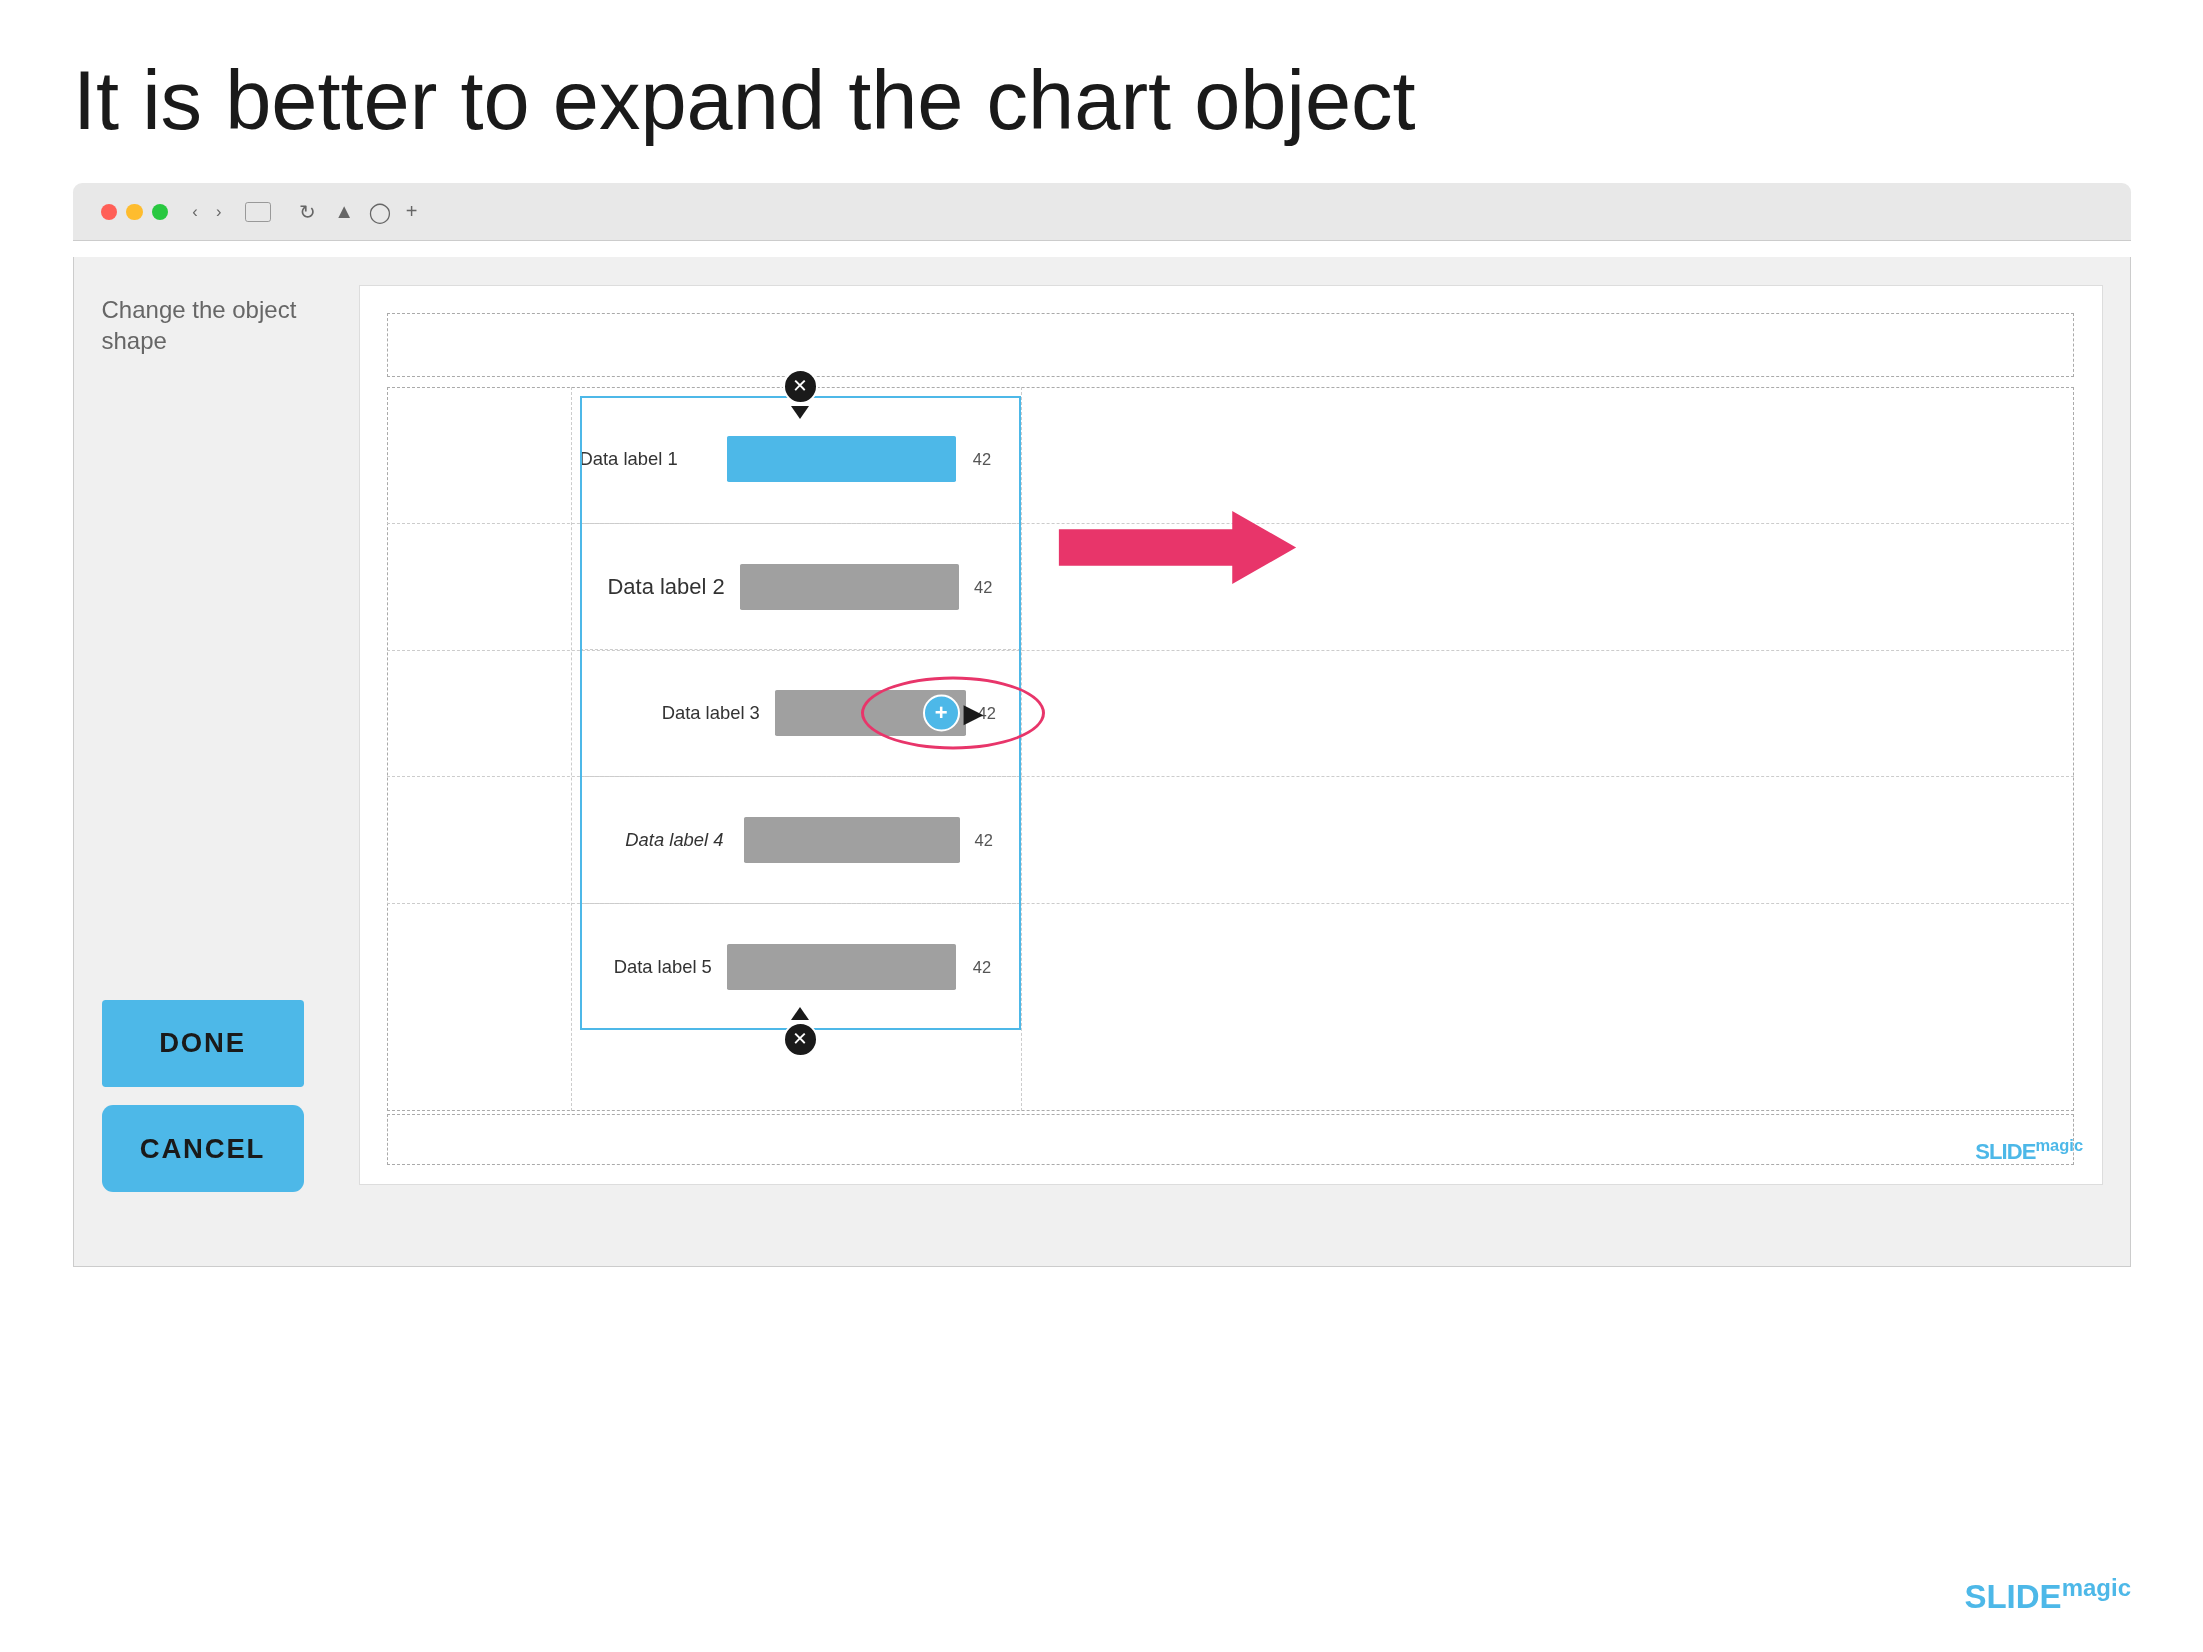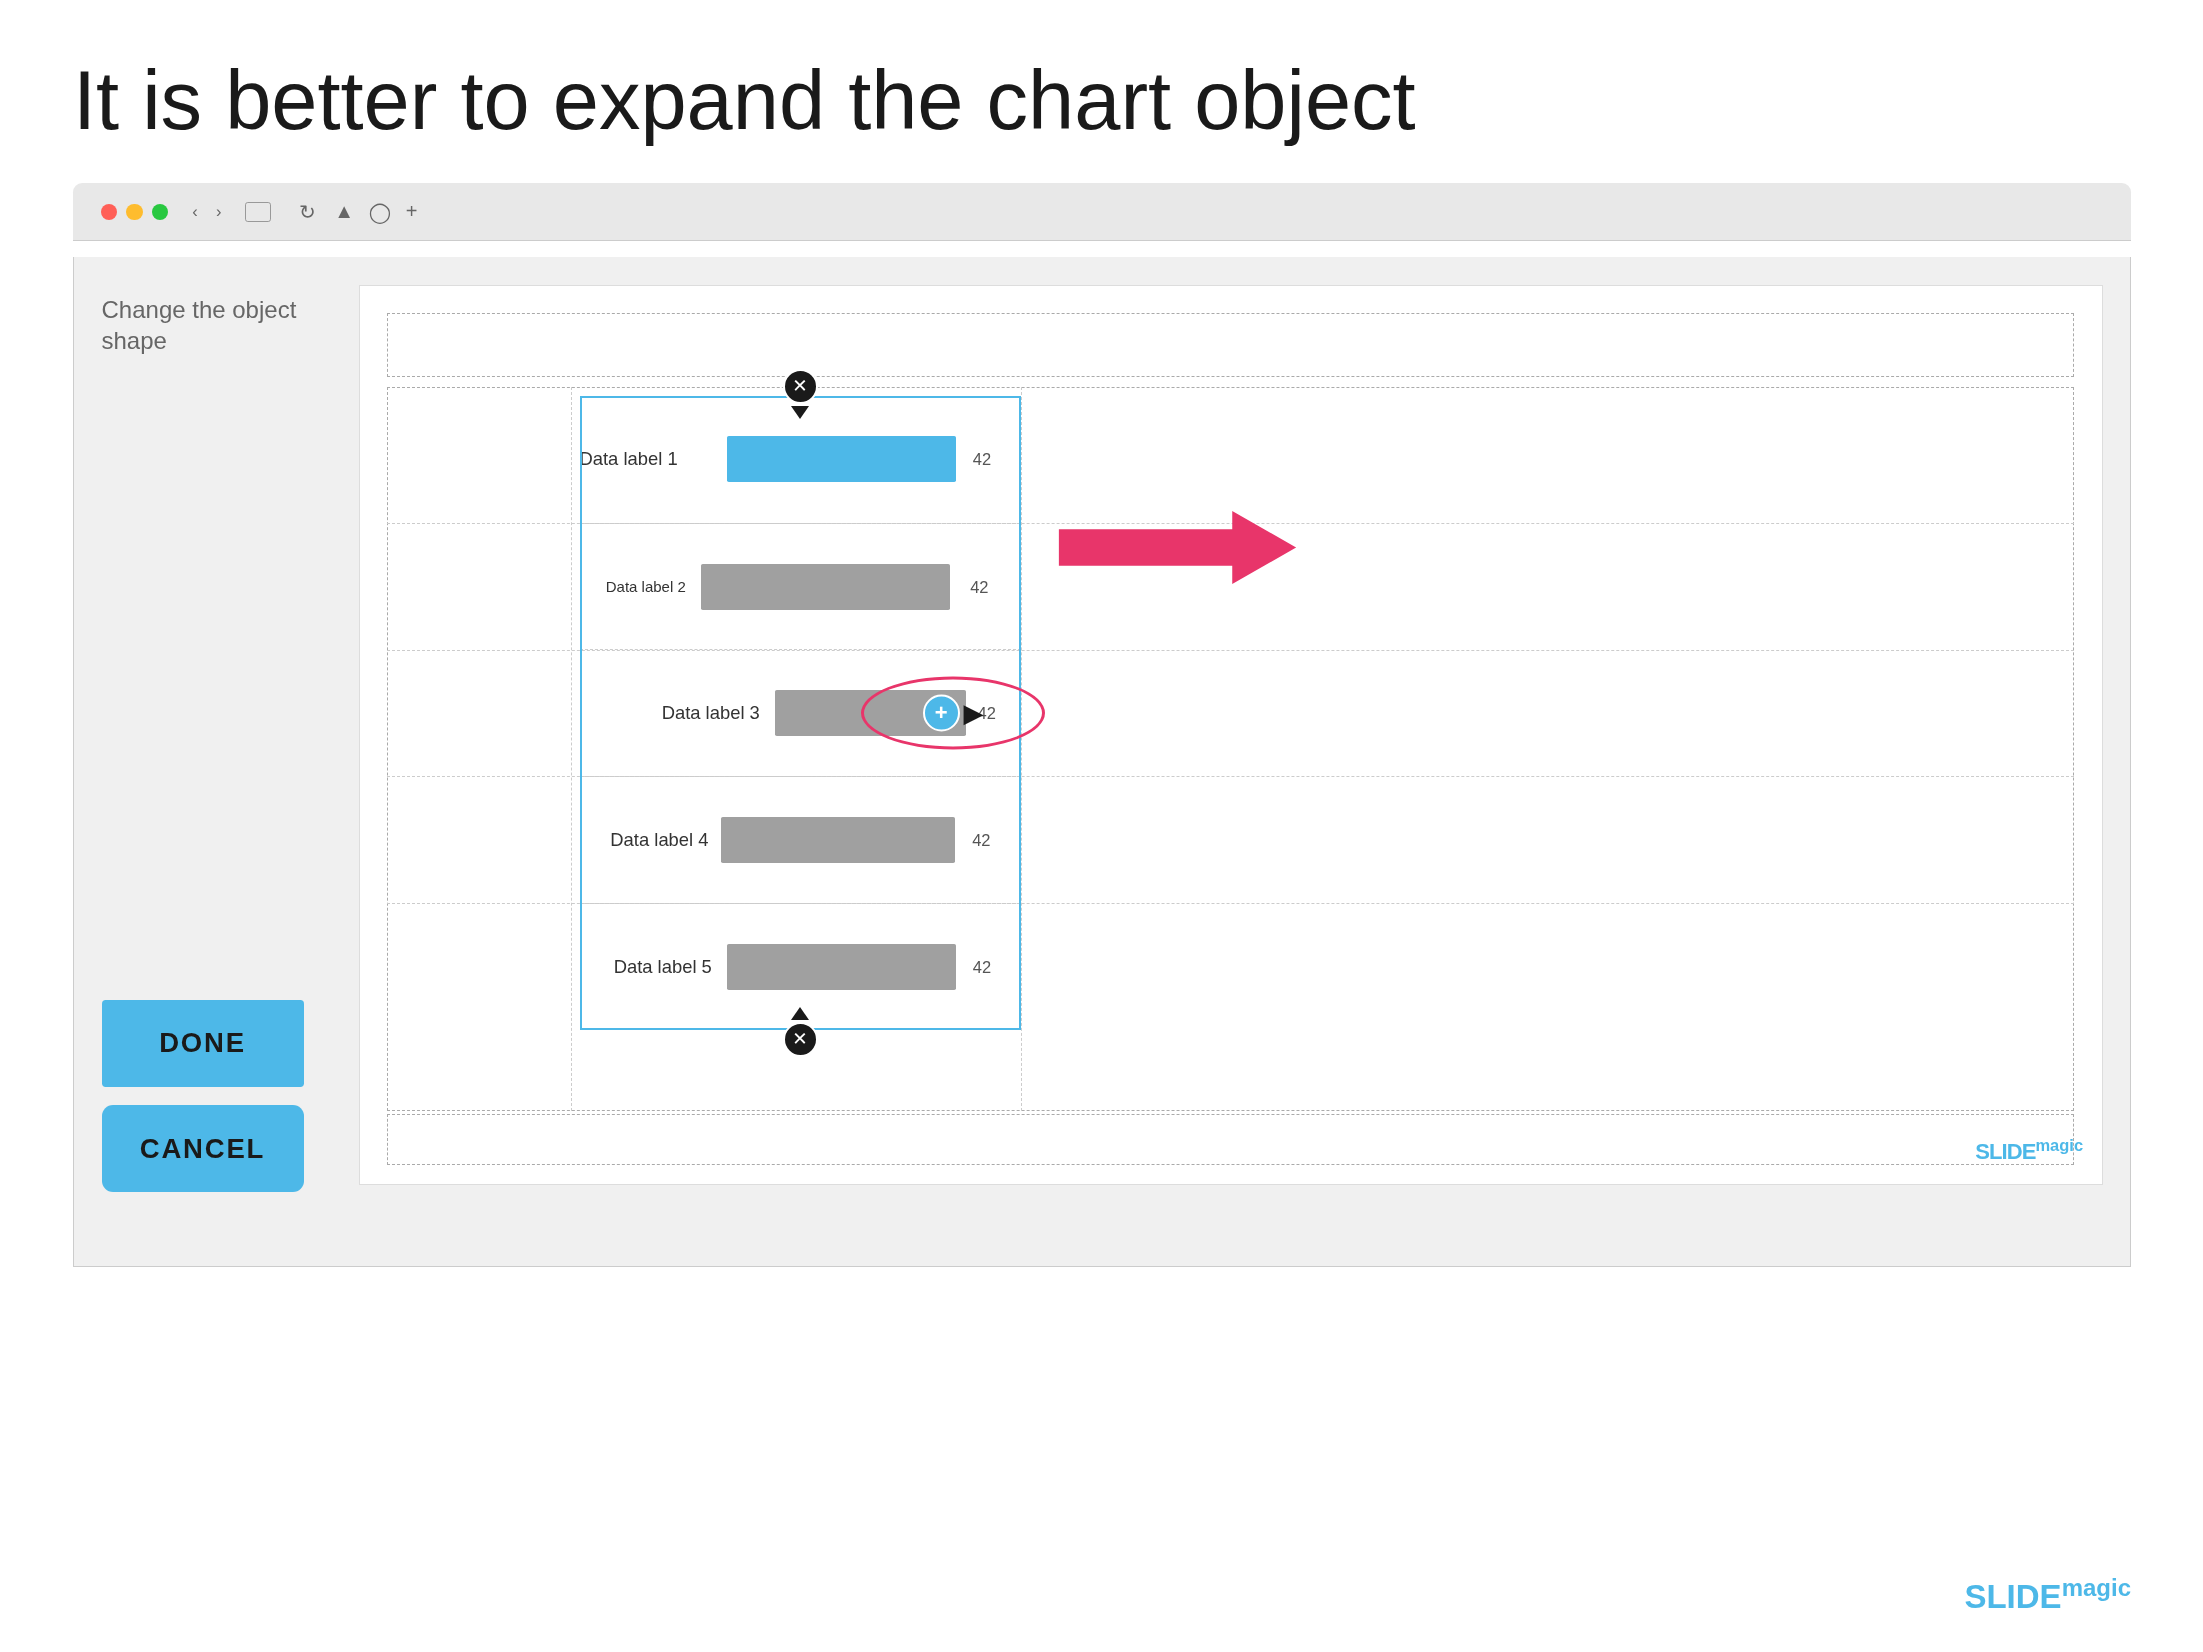--- a/index.html
+++ b/index.html
@@ -326,42 +326,42 @@
 
         <div style="position: absolute; top: 0; left: 0; width: 100%; height: 127px; display: flex; align-items: center;">
           <span style="font-size: 18.4px; color: #333; width: 147px; text-align: left; padding-right: 14.7px; flex-shrink: 0;">Data label 1</span>
           <div style="position: relative; flex: 1; height: 46px;">
             <div style="background: #4db8e8; height: 100%; width: 78%; border-radius: 1.8px;"></div>
             <span style="position: absolute; right: 10%; top: 50%; transform: translateY(-50%); font-size: 16.5px; color: #555;">42</span>
           </div>
         </div>
 
         <div style="position: absolute; top: 127px; left: 0; width: 100%; height: 127px; display: flex; align-items: center; border-top: 0.9px dashed #ccc;">
-          <span style="font-size: 15px; color: #333; width: 121px; text-align: right; padding-right: 14.7px; flex-shrink: 0;">Data label 2</span>
+          <span style="font-size: 22px; color: #333; width: 160px; text-align: right; padding-right: 14.7px; flex-shrink: 0;">Data label 2</span>
           <div style="position: relative; flex: 1; height: 46px;">
             <div style="background: #a0a0a0; height: 100%; width: 78%; border-radius: 1.8px;"></div>
             <span style="position: absolute; right: 10%; top: 50%; transform: translateY(-50%); font-size: 16.5px; color: #555;">42</span>
           </div>
         </div>
 
         <div style="position: absolute; top: 253px; left: 0; width: 100%; height: 127px; display: flex; align-items: center; border-top: 0.9px dashed #ccc; padding-left: 48px;">
           <span style="font-size: 18.4px; color: #333; width: 147px; text-align: right; padding-right: 14.7px; flex-shrink: 0;">Data label 3</span>
           <div style="position: relative; flex: 1; height: 46px;">
             <div style="background: #a0a0a0; height: 100%; width: 78%; border-radius: 1.8px;"></div>
             <span style="position: absolute; right: 10%; top: 50%; transform: translateY(-50%); font-size: 16.5px; color: #555;">42</span>
 
             <div style="position: absolute; right: -10%; top: 50%; transform: translateY(-50%); width: 184px; height: 73px; border: 3.7px solid #e8356a; border-radius: 50%; display: flex; align-items: center; justify-content: center; z-index: 6;">
               <div style="width: 37px; height: 37px; background: #4db8e8; border-radius: 50%; border: 2.8px solid white; display: flex; align-items: center; justify-content: center; color: white; font-size: 22px; font-weight: bold;">+</div>
               <span style="font-size: 26px; color: #1a1a1a; margin-left: 3.7px;">▶</span>
             </div>
           </div>
         </div>
 
         <div style="position: absolute; top: 380px; left: 0; width: 100%; height: 127px; display: flex; align-items: center; border-top: 0.9px dashed #ccc;">
-          <span style="font-size: 18.4px; color: #333; width: 141px; text-align: right; padding-right: 12px; flex-shrink: 0;">Data label 4</span>
+          <span style="font-size: 18.4px; color: #333; width: 164px; text-align: right; padding-right: 20px; flex-shrink: 0; font-style: italic;">Data label 4</span>
           <div style="position: relative; flex: 1; height: 46px;">
             <div style="background: #a0a0a0; height: 100%; width: 78%; border-radius: 1.8px;"></div>
             <span style="position: absolute; right: 10%; top: 50%; transform: translateY(-50%); font-size: 16.5px; color: #555;">42</span>
           </div>
         </div>
 
         <div style="position: absolute; top: 507px; left: 0; width: 100%; height: 127px; display: flex; align-items: center; border-top: 0.9px dashed #ccc;">
           <span style="font-size: 18.4px; color: #333; width: 147px; text-align: right; padding-right: 14.7px; flex-shrink: 0;">Data label 5</span>
           <div style="position: relative; flex: 1; height: 46px;">
             <div style="background: #a0a0a0; height: 100%; width: 78%; border-radius: 1.8px;"></div>

